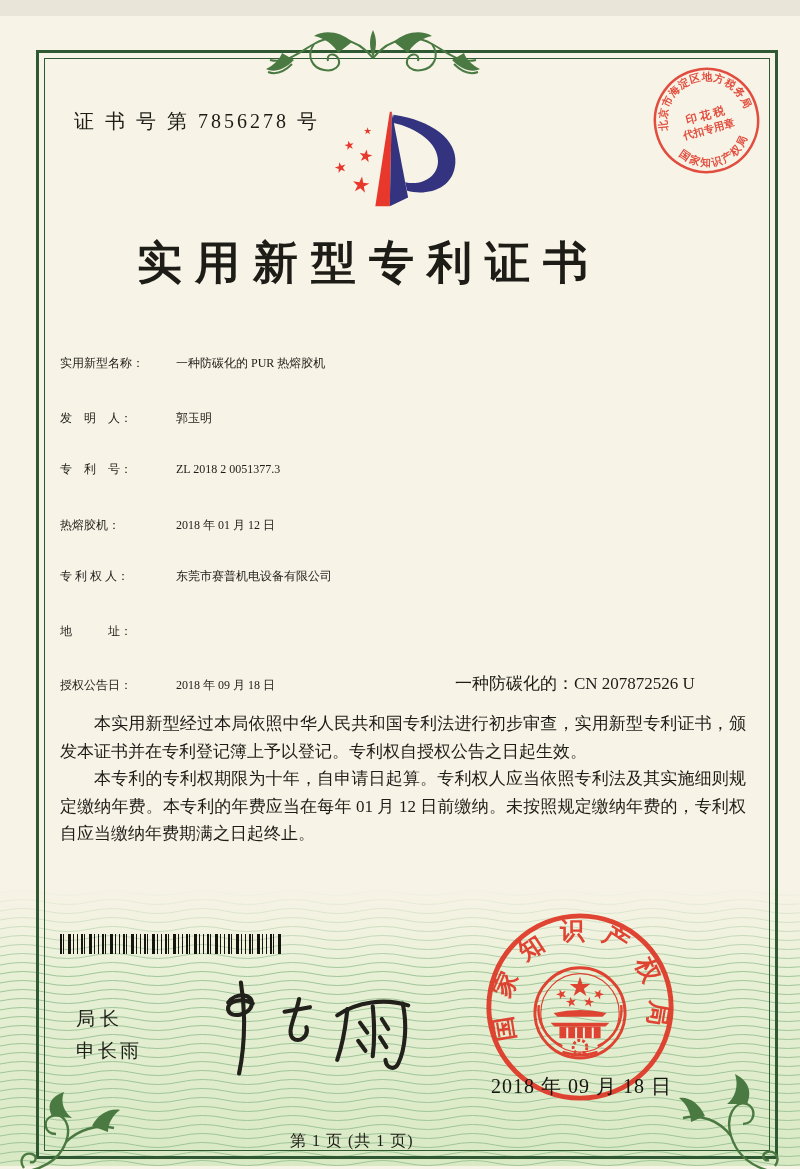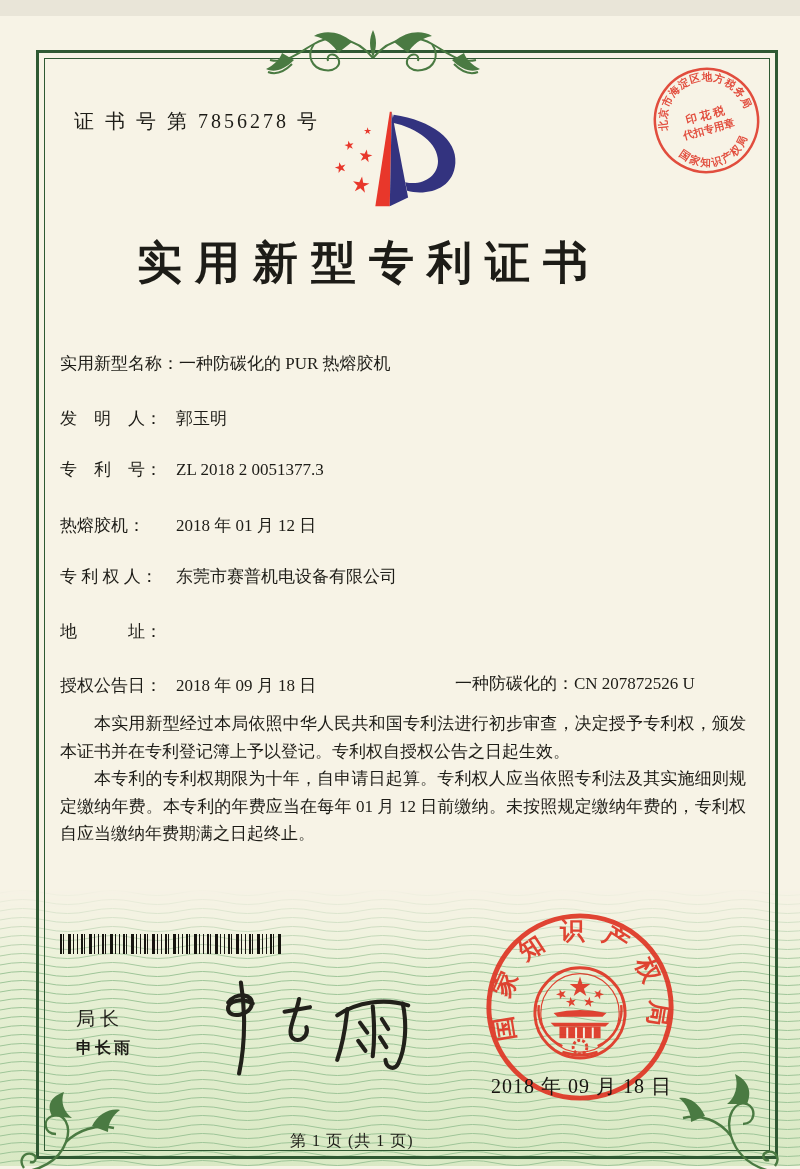--- a/index.html
+++ b/index.html
@@ -12,37 +12,37 @@
   .abs{position:absolute;}
   
   .band{left:0;top:872px;width:800px;height:278px;}
   
   .frame-outer{left:36px;top:34px;width:736px;height:1103px;border:3px solid #2f5933;}
   .frame-inner{left:44px;top:42px;width:724px;height:1091px;border:1px solid #2f5933;}
   .cert-no{left:74px;top:92px;font-size:20px;letter-spacing:3px;white-space:nowrap;}
   .title{left:0;top:217px;width:725px;text-align:center;font-size:45px;font-weight:bold;
          letter-spacing:13px;text-indent:13px;white-space:nowrap;}
   
-  .frow{left:60px;width:690px;font-size:17px;line-height:27px;display:flex;}
+  .frow{left:60px;width:690px;font-size:12px;line-height:27px;display:flex;}
   .flabel{flex:0 0 116px;white-space:nowrap;}
   .fvalue{white-space:nowrap;}
   .fvalue.wrap{white-space:normal;width:566px;}
   .grantno{left:455px;top:656px;font-size:17px;white-space:nowrap;}
   
   .paras{left:60px;top:694px;width:686px;font-size:17px;line-height:27.6px;text-align:justify;}
   .paras p{margin:0;text-indent:2em;}
   .barcode{left:60px;top:918px;width:223px;height:20px;
     background-image:repeating-linear-gradient(90deg,
       #16140f 0 2px,transparent 2px 3px,
       #16140f 3px 4px,transparent 4px 8px,
       #16140f 8px 11px,transparent 11px 13px,
       #16140f 13px 14px,transparent 14px 17px,
       #16140f 17px 18px,transparent 18px 21px);}
   .officer-title{left:76px;top:990px;font-size:19px;letter-spacing:5px;white-space:nowrap;text-align:right;}
-  .officer-name{left:76px;top:1022px;font-size:16px;letter-spacing:3px;white-space:nowrap;font-weight:bold;}
+  .officer-name{left:76px;top:1022px;font-size:19px;letter-spacing:3px;white-space:nowrap;}
   .seal-date{left:491px;top:1057px;font-size:20px;letter-spacing:1px;white-space:nowrap;color:#171410;}
   .footer{left:290px;top:1115px;font-size:16px;letter-spacing:1px;white-space:nowrap;}
   .stamp-svg{left:644px;top:42px;}
   .seal-svg{left:482px;top:893px;}
   .sig-svg{left:200px;top:963px;}
   .logo-svg{left:330px;top:90px;}
   .orn-top{left:264px;top:12px;}
   .orn-bl{left:6px;top:1076px;}
   .orn-br{left:678px;top:1056px;}
   svg text{font-family:"Liberation Serif","DejaVu Serif",serif;}
@@ -191,21 +191,21 @@
   </div>
   <div class="abs frow" style="top:656px">
     <span class="flabel">授权公告日：</span>
     <span class="fvalue">2018 年 09 月 18 日</span>
   </div>
   <div class="abs grantno">
     <span>一种防碳化的：</span><span>CN 207872526 U</span>
   </div>
 
   <div class="abs paras">
-    <p>本实用新型经过本局依照中华人民共和国专利法进行初步审查，决定授予专利权，颁发本证书并在专利登记簿上予以登记。专利权自授权公告之日起生效。</p>
+    <p>本实用新型经过本局依照中华人民共和国专利法进行初步审查，实用新型专利证书，颁发本证书并在专利登记簿上予以登记。专利权自授权公告之日起生效。</p>
     <p>本专利的专利权期限为十年，自申请日起算。专利权人应当依照专利法及其实施细则规定缴纳年费。本专利的年费应当在每年 01 月 12 日前缴纳。未按照规定缴纳年费的，专利权自应当缴纳年费期满之日起终止。</p>
   </div>
 
   <div class="abs barcode"></div>
 
   <div class="abs officer-title">局长</div>
   <div class="abs officer-name">申长雨</div>
 
   <svg class="abs sig-svg" width="220" height="100" viewBox="0 0 240 110">
     <g fill="none" stroke="#21201a" stroke-width="4.5" stroke-linecap="round">

